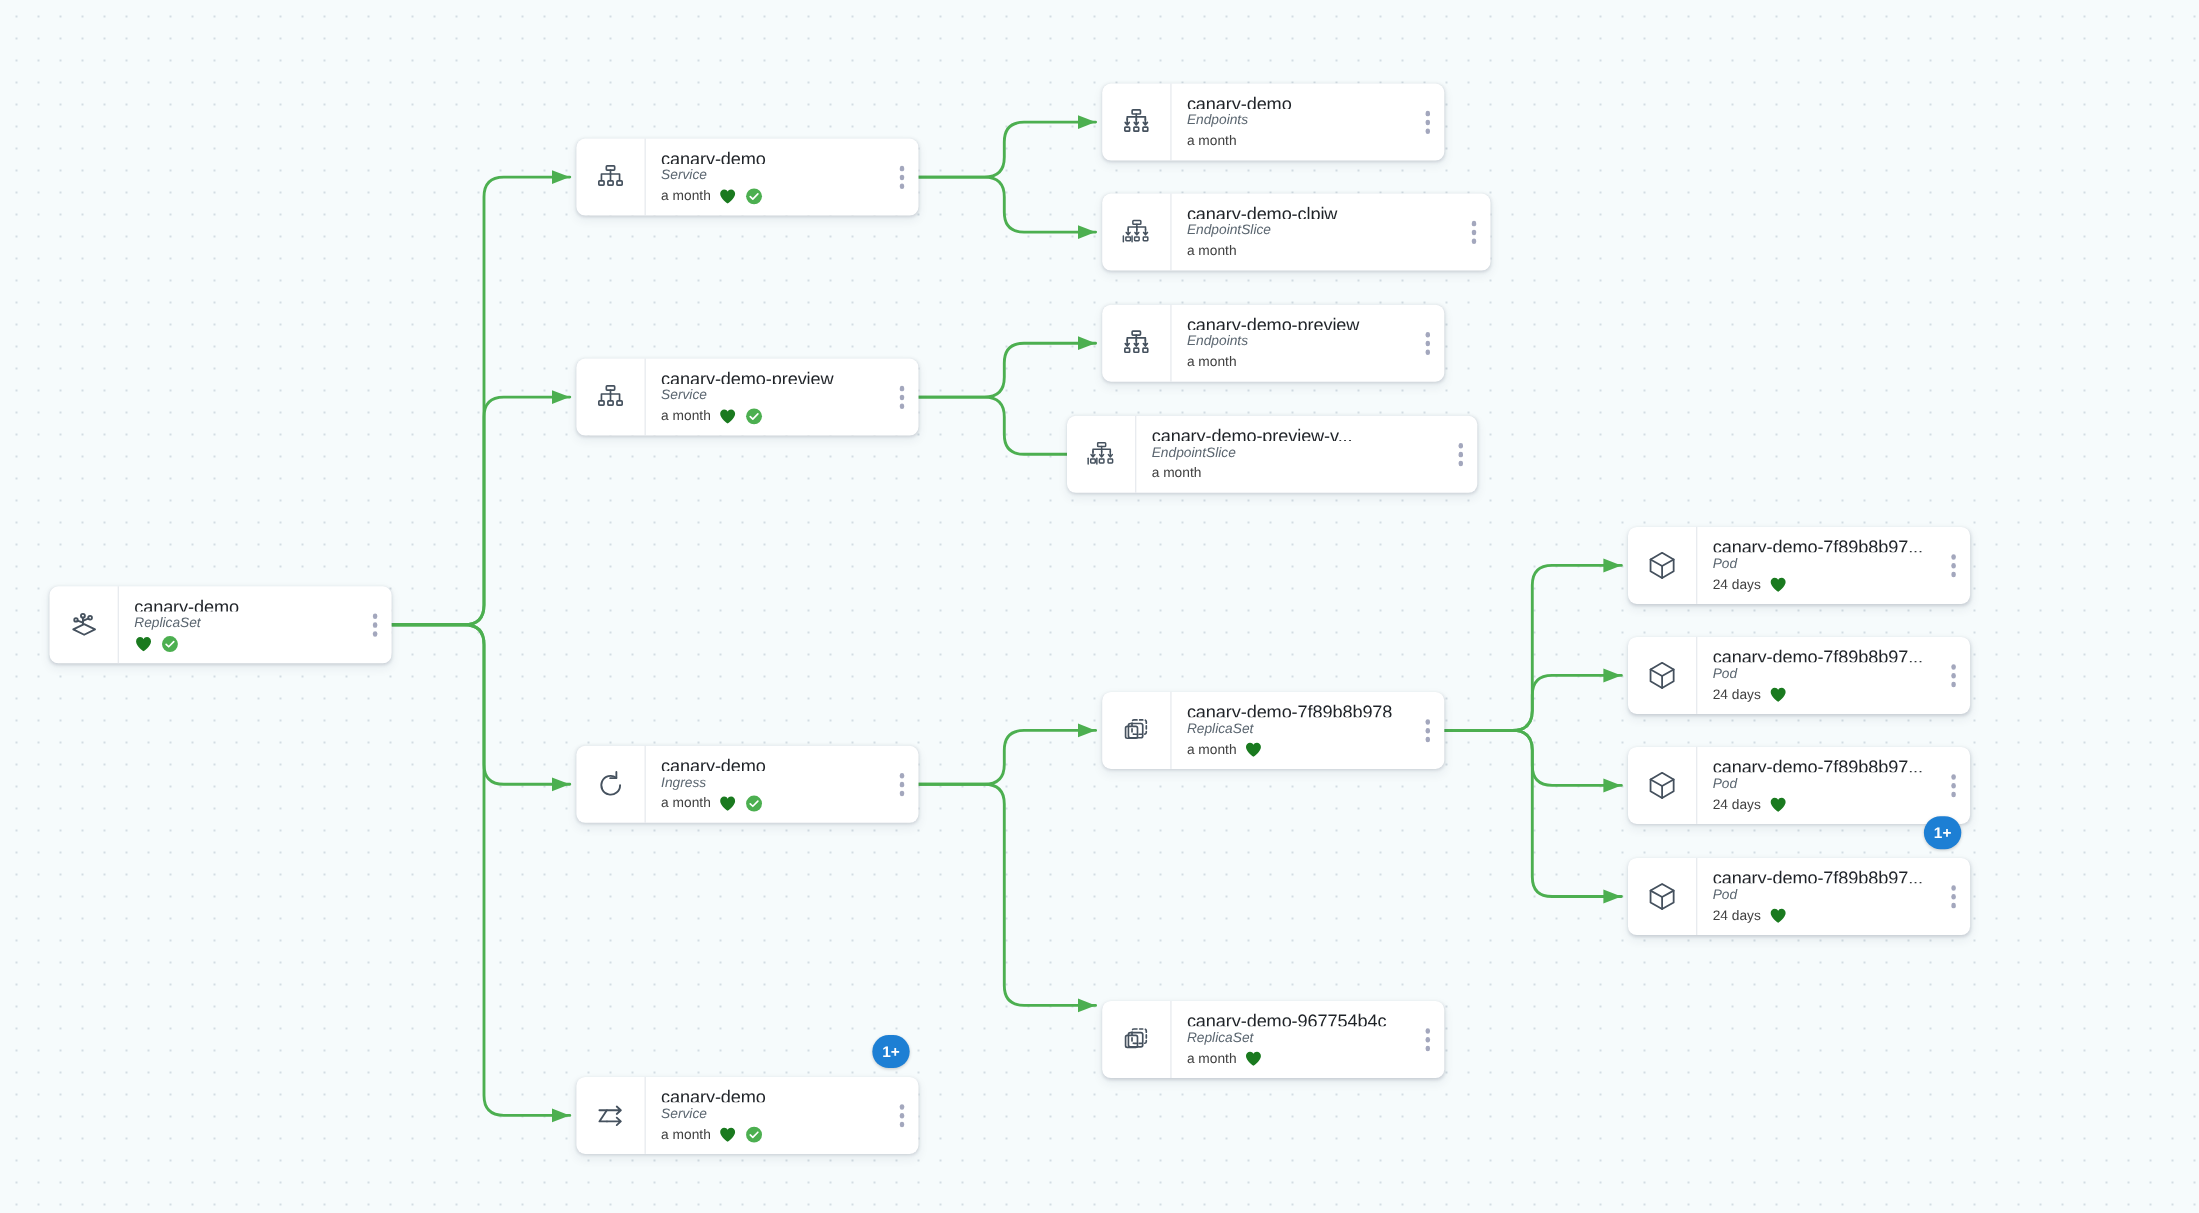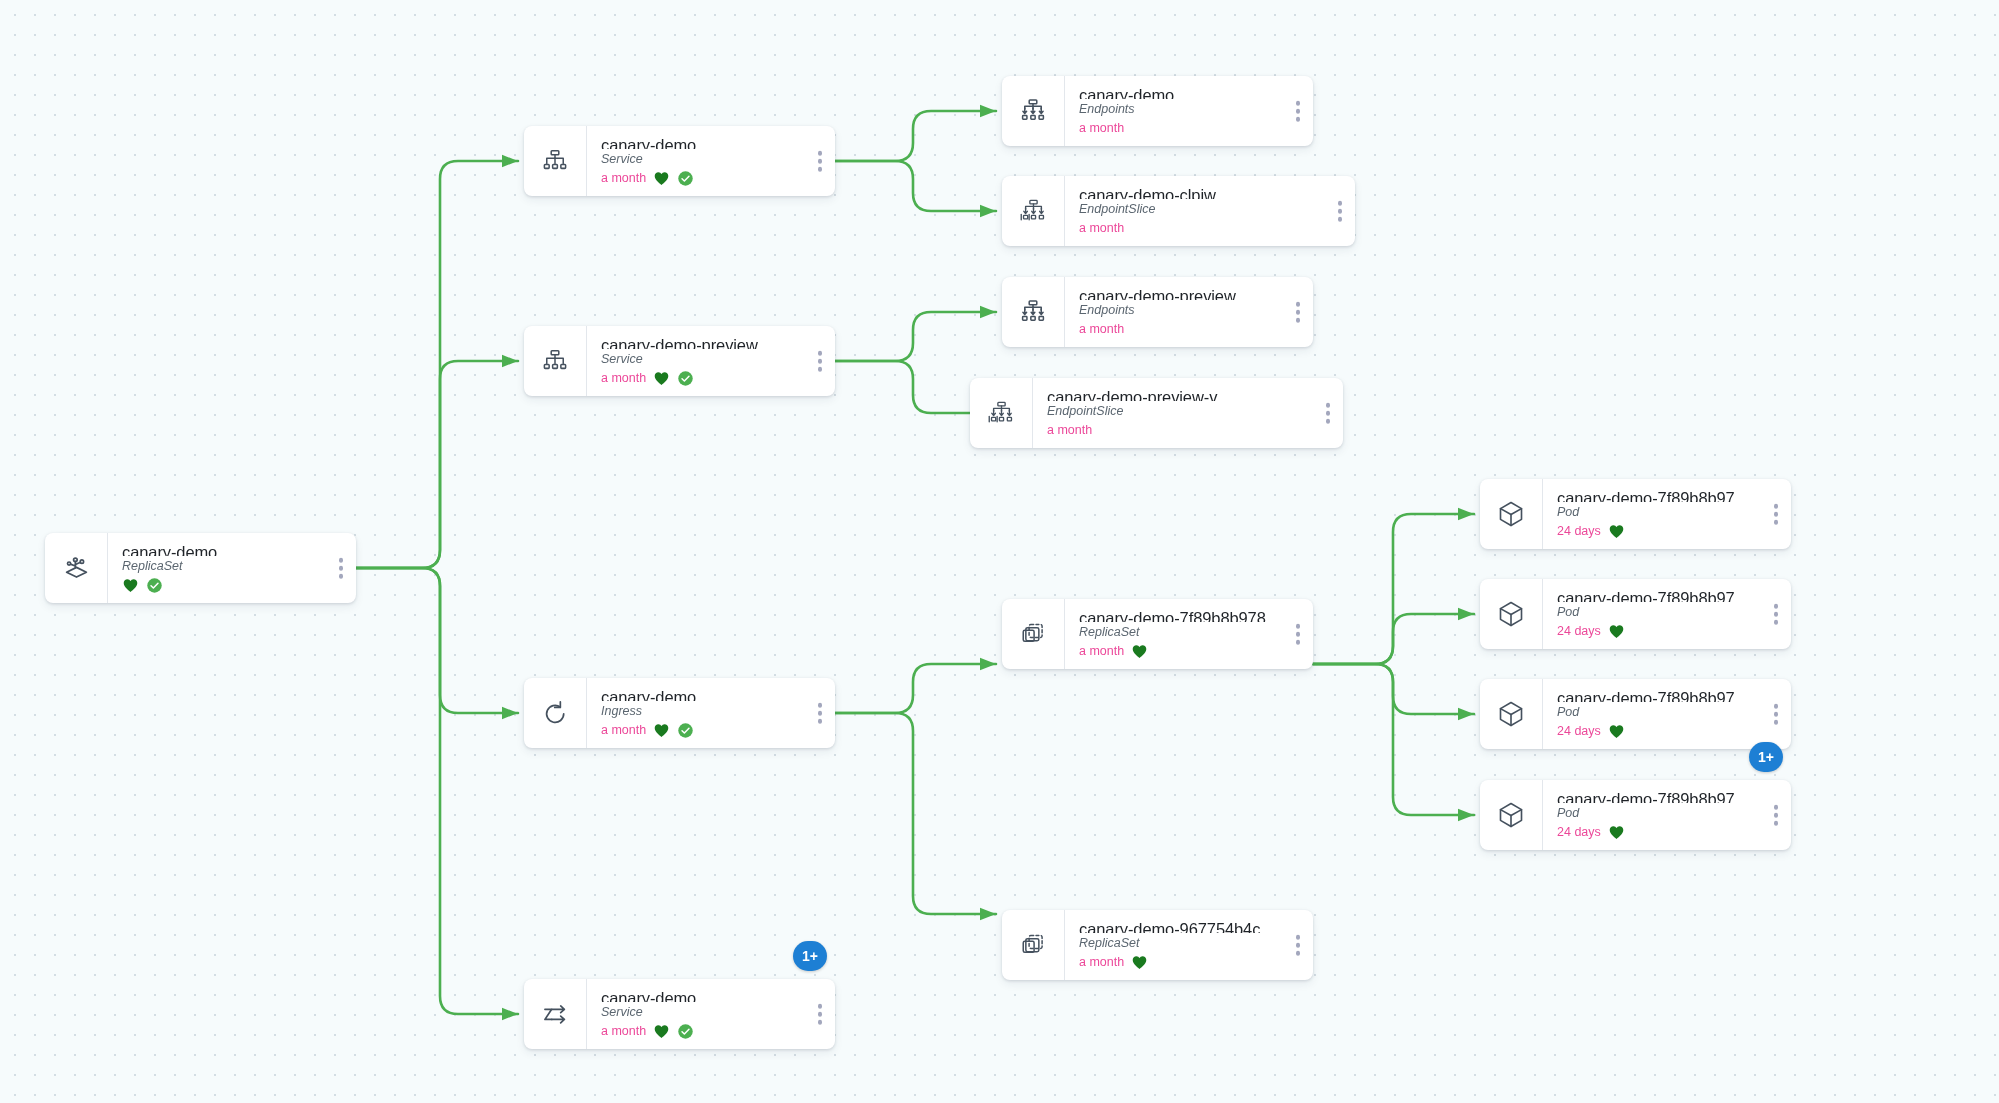--- a/index.html
+++ b/index.html
@@ -82,21 +82,21 @@
   }
   .node-foot {
     display: flex;
     align-items: center;
     gap: 7px;
     margin-top: 1px;
     line-height: 1.4;
   }
   .node-age {
     font-size: 12.5px;
-    color: #ec4899;
+    color: #404040;
     white-space: nowrap;
   }
   .kebab {
     position: absolute;
     right: 13px;
     top: 50%;
     transform: translateY(-50%);
     display: flex;
     flex-direction: column;
     gap: 3.5px;
@@ -422,21 +422,21 @@
           <div class="node-foot">
             <span class="node-age">a month</span>
           </div>
         </div>
         <div class="kebab">
           <i></i>
           <i></i>
           <i></i>
         </div>
       </div>
-      <div class="node" style="left: 1002px; top: 599px; width: 311px; height: 70px;">
+      <div class="node" style="left: 1002px; top: 629px; width: 311px; height: 70px;">
         <div class="node-icon">
           <svg viewBox="0 0 24 24" width="26" height="26" fill="none" stroke="currentColor" stroke-width="1.4" stroke-linecap="round" stroke-linejoin="round">
     <rect x="8.4" y="3.2" width="12" height="12" rx="1.6" stroke-dasharray="2.6 2.2"></rect>
     <rect x="5.4" y="6.2" width="12" height="12" rx="1.6"></rect>
     <rect x="3.0" y="8.6" width="10" height="10" rx="1.4"></rect>
   </svg>
         </div>
         <div class="node-body">
           <div class="node-name">canary-demo-7f89b8b978</div>
           <div class="node-kind">ReplicaSet</div>

